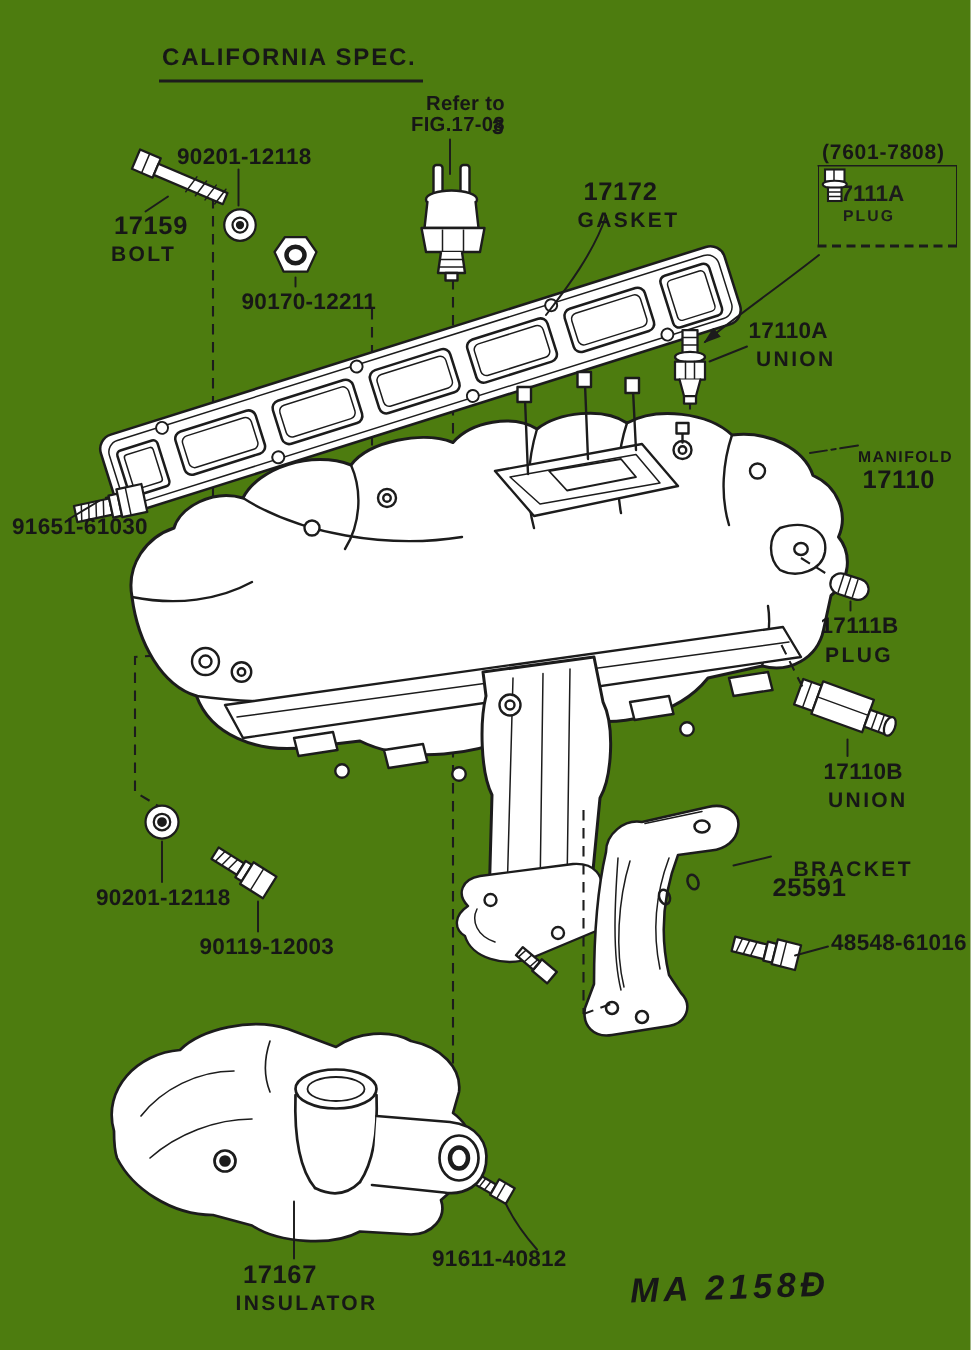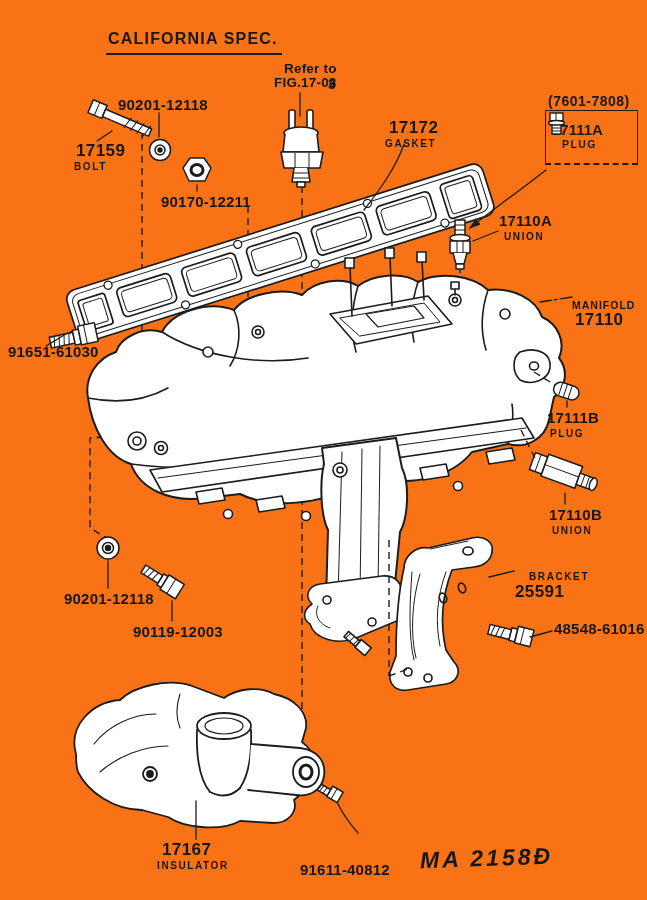--- a/index.html
+++ b/index.html
@@ -1,25 +1,25 @@
 <!DOCTYPE html>
 <html><head>
 <meta charset="utf-8">
 <style>
   html,body{margin:0;padding:0;background:#e8e8e8;}
   .stage{
-    position:relative;width:647px;height:900px;background:#f97316;
+    position:relative;width:647px;height:900px;background:#4d7c0f;
     font-family:"Liberation Sans",sans-serif;color:#1c1c1c;overflow:hidden;
     margin:0 auto;
   }
   .stage svg{position:absolute;left:0;top:0;}
   .lbl{position:absolute;font-weight:bold;white-space:nowrap;color:#171717;}
   .pn{font-size:15px;letter-spacing:.2px;}
   .pn-big{font-size:17px;letter-spacing:.4px;}
-  .cap{font-size:10px;letter-spacing:1.6px;}
+  .cap{font-size:14px;letter-spacing:1.6px;}
   .title{
     font-size:16px;letter-spacing:1.2px;border-bottom:2.5px solid #1c1c1c;
     padding:0 4px 5px 2px;
   }
   .note{font-size:13.5px;line-height:14px;letter-spacing:.2px;}
   .range{font-size:14px;letter-spacing:.5px;}
   .stray{font-size:14px;}
   .callout{
     position:absolute;border:1.6px solid #1c1c1c;border-bottom:2px dashed #1c1c1c;
     display:flex;align-items:center;gap:5px;padding:4px 4px 4px 6px;box-sizing:border-box;
@@ -370,17 +370,17 @@
 
 <div class="lbl pn" style="left:554px;top:620px;">48548-61016</div>
 
 <div class="lbl pn" style="left:64px;top:590px;">90201-12118</div>
 
 <div class="lbl pn" style="left:133px;top:623px;">90119-12003</div>
 
 <div class="lbl pn-big" style="left:162px;top:840px;">17167</div>
 <div class="lbl cap" style="left:157px;top:860px;">INSULATOR</div>
 
-<div class="lbl pn" style="left:300px;top:831px;margin-top:30px;">91611-40812</div>
+<div class="lbl pn" style="left:288px;top:831px;">91611-40812</div>
 
 <div class="lbl code" style="left:420px;top:845px;">MA 2158Đ</div>
 
 </div>
 
 </body></html>

